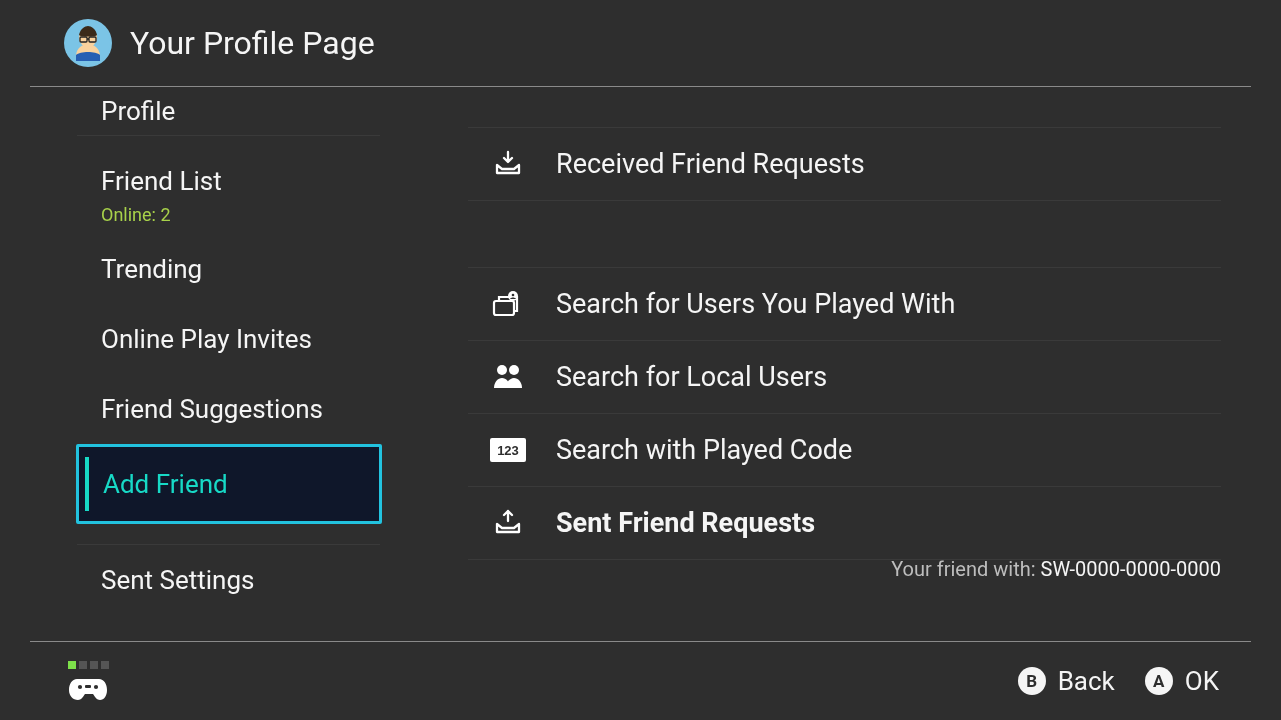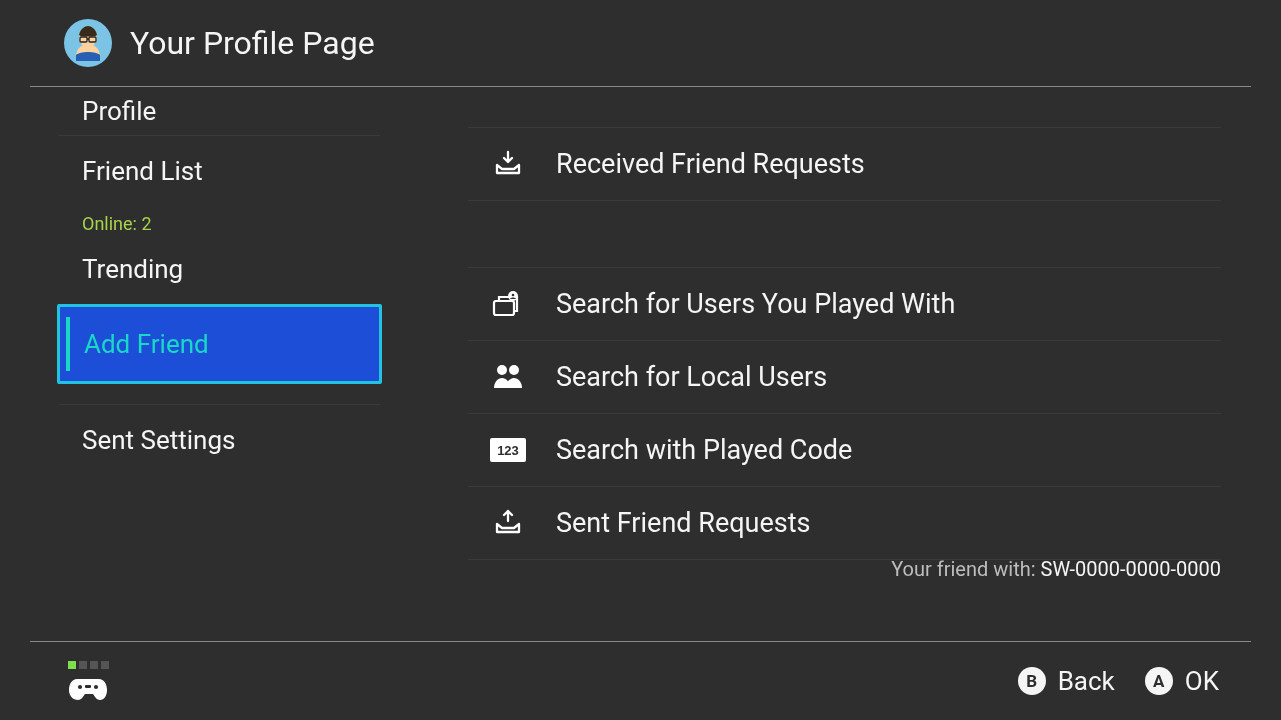--- a/index.html
+++ b/index.html
@@ -23,44 +23,44 @@
   .avatar{width:48px;height:48px;border-radius:50%;background:#7bc4e6;display:flex;align-items:center;justify-content:center;overflow:hidden;}
   .avatar svg{width:44px;height:44px;}
   .title{font-size:32px;font-weight:400;}
   .hr-top{position:absolute;left:30px;right:30px;top:86px;height:1px;background:var(--hr);}
   .hr-bot{position:absolute;left:30px;right:30px;bottom:78px;height:1px;background:var(--hr);}
 
   
   .body{position:absolute;top:87px;left:0;right:0;bottom:79px;display:flex;}
 
   
-  .side{width:410px;flex:0 0 410px;box-sizing:border-box;padding-left:58px;padding-top:0;}
+  .side{width:410px;flex:0 0 410px;box-sizing:border-box;padding-left:77px;padding-top:0;}
   .side-item{position:relative;height:70px;display:flex;flex-direction:column;justify-content:center;padding-left:24px;font-size:26px;color:var(--fg);}
-  .side-item.tall{height:78px;justify-content:space-between;}
+  .side-item.tall{height:78px;}
   .side-item .sub{font-size:18px;color:var(--online);margin-top:8px;}
   .side-sep{height:1px;background:var(--row-line);margin-right:30px;margin-left:0;}
   .side-spacer{height:20px;}
 
   .side-item.selected{
     border:3px solid var(--accent-cyan);
     border-radius:2px;
     margin-left:-1px;margin-right:28px;
     color:var(--accent);
-    background:#1d4ed8;
+    background:#0f172a;
     height:74px;
   }
   .side-item.selected::before{
     content:"";position:absolute;left:6px;top:10px;bottom:10px;width:4px;background:var(--accent);
   }
 
   
   .main{flex:1;position:relative;padding-left:58px;padding-right:60px;}
   .list{position:absolute;left:58px;right:60px;top:40px;}
   .row{height:72px;display:flex;align-items:center;gap:30px;font-size:27px;border-top:1px solid var(--row-line);padding-left:22px;}
-  .row:last-of-type{border-bottom:1px solid var(--row-line);}
+  .row:last-of-type{border-bottom:1px solid var(--row-line);font-weight:bold;}
   .row .ico{width:36px;display:flex;justify-content:center;text-align:right;}
   .gap-row{height:66px;border-top:1px solid var(--row-line);}
   svg{display:block;}
 
   .friend-code-line{position:absolute;right:60px;top:470px;font-size:20px;color:var(--fg-dim);}
   .friend-code-line .code{color:var(--fg);text-align:right;}
 
   
   .footer{position:absolute;left:0;right:0;bottom:0;height:78px;display:flex;align-items:center;justify-content:space-between;padding:0 62px 0 68px;}
   .foot-left{display:flex;flex-direction:column;gap:4px;align-items:flex-start;}
@@ -106,21 +106,27 @@
 
       <div class="side-item tall">
         <span>Friend List</span>
         <span class="sub">Online: 2</span>
       </div>
 
       <div class="side-item">
         <span>Trending</span>
       </div>
 
-
+      <div class="side-item">
+        <span>Online Play Invites</span>
+      </div>
+
+      <div class="side-item">
+        <span>Friend Suggestions</span>
+      </div>
 
       <div class="side-item selected">
         <span>Add Friend</span>
       </div>
 
       <div class="side-spacer"></div>
       <div class="side-sep"></div>
 
       <div class="side-item">
         <span>Sent Settings</span>

